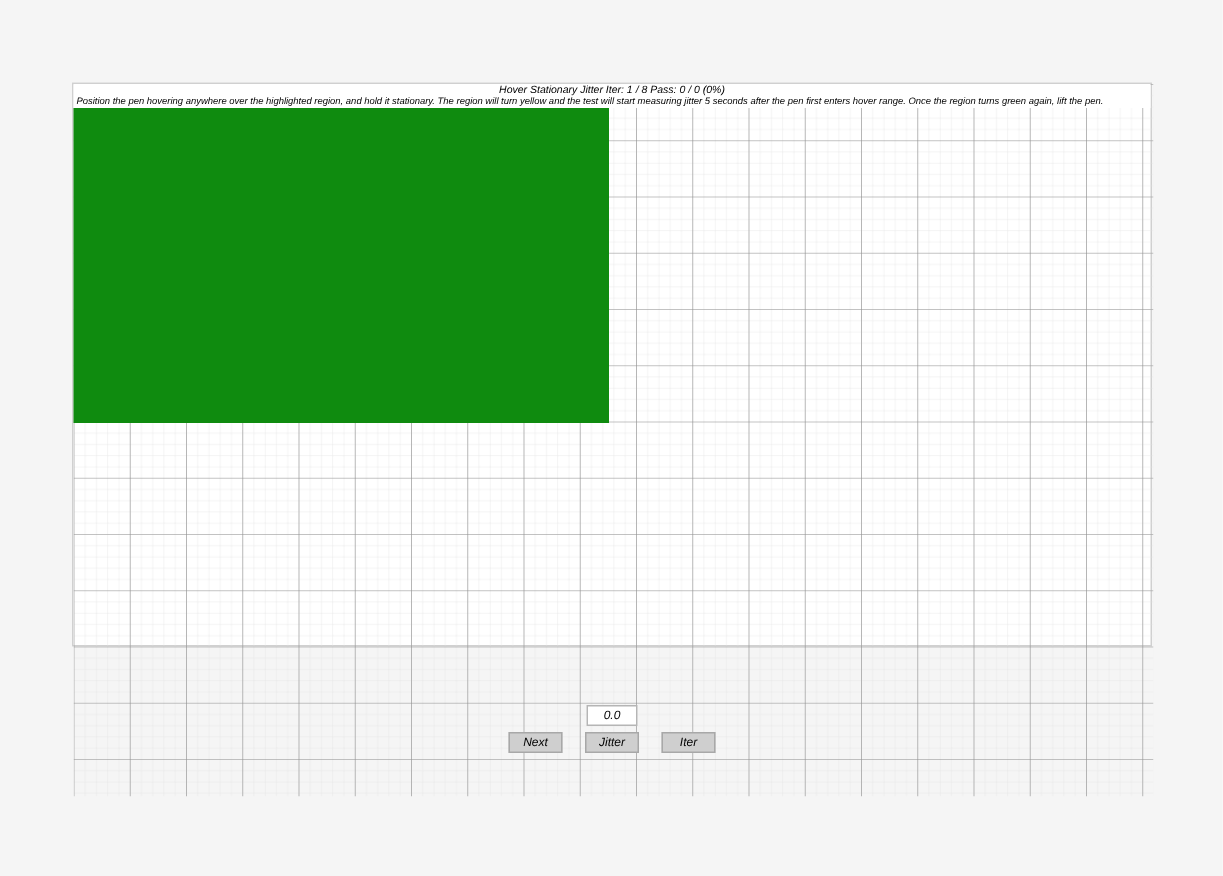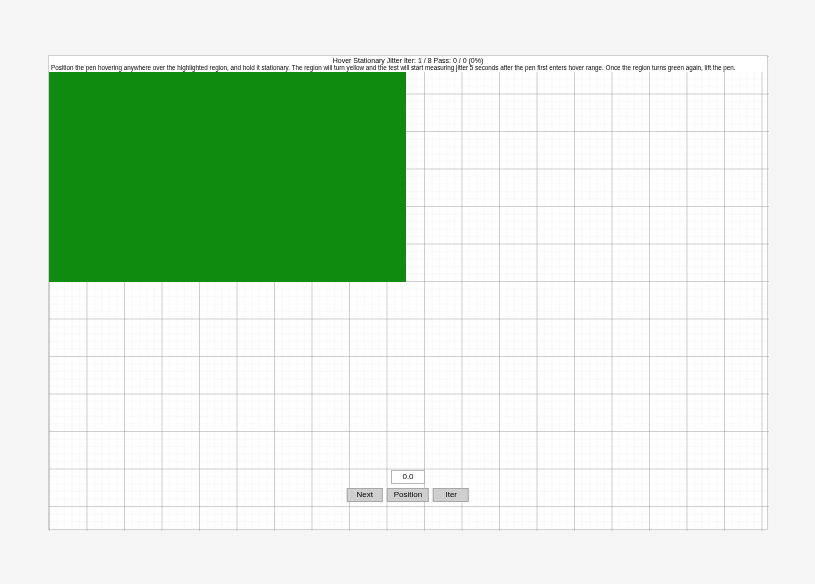--- a/index.html
+++ b/index.html
@@ -1,22 +1,23 @@
 <!DOCTYPE html>
 <html><head>
 <meta charset="utf-8">
 <style>
   * { box-sizing: border-box; margin: 0; padding: 0; }
   html, body { width: 815px; height: 584px; overflow: hidden; font-family: "Segoe UI", Arial, sans-serif; background: #f5f5f5; }
   .stage {
     position: absolute;
     left: 48px; top: 55px;
-    width: 720px; height: 475px;
+    width: 720px; height: 376px;
     background: #ffffff;
     border: 1px solid #d0d0d0;
+    font-style: italic;
   }
   .grid {
     position: absolute; inset: 0;
     pointer-events: none;
   }
   .infobar {
     position: absolute; top: 0; left: 0; right: 0;
     height: 16px;
     background: #ffffff;
     z-index: 10;
@@ -48,21 +49,21 @@
     background: #ffffff;
     border: 1px solid #b5b5b5;
     font-size: 8px; line-height: 12px;
     text-align: center;
     z-index: 20;
   }
   .btnrow {
     position: absolute;
     left: 50%; transform: translateX(-50%);
     top: 432px;
-    display: flex; gap: 4px;
+    display: flex; gap: 15px;
     z-index: 20;
   }
   .btn {
     min-width: 36px; height: 14px;
     padding: 0 6px;
     background: #cfcfcf;
     border: 1px solid #a8a8a8;
     font-size: 8px; line-height: 12px;
     text-align: center;
     cursor: pointer;
@@ -91,17 +92,17 @@
 
   <div class="infobar">
     <div class="row1">Hover Stationary Jitter   Iter: 1 / 8   Pass: 0 / 0 (0%)</div>
     <div class="row2">Position the pen hovering anywhere over the highlighted region, and hold it stationary. The region will turn yellow and the test will start measuring jitter 5 seconds after the pen first enters hover range. Once the region turns green again, lift the pen.</div>
   </div>
 
   <div class="readout">0.0</div>
 
   <div class="btnrow">
     <div class="btn">Next</div>
-    <div class="btn">Position</div>
+    <div class="btn">Jitter</div>
     <div class="btn">Iter</div>
   </div>
 
 </div>
 
 </body></html>

